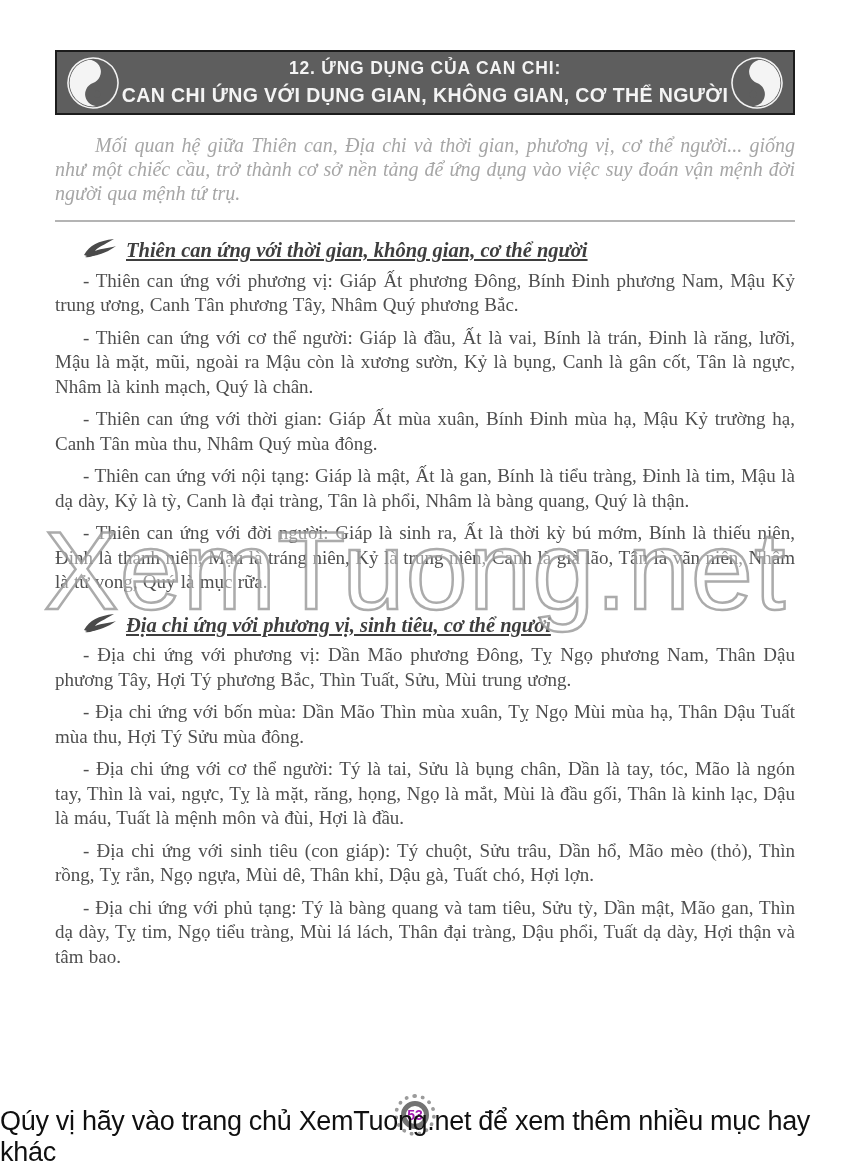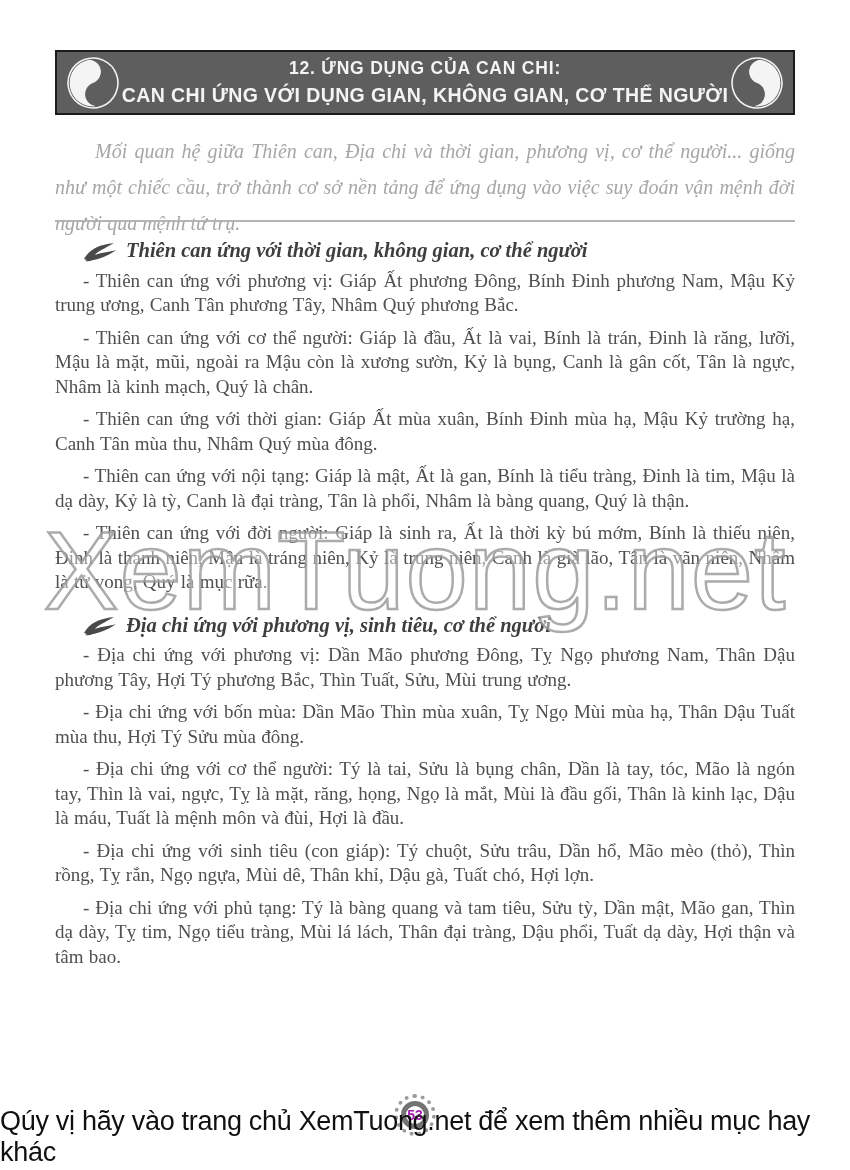--- a/index.html
+++ b/index.html
@@ -38,49 +38,50 @@
   .banner-title-1 { font-size: 17.5px; letter-spacing: 0.8px; }
   .banner-title-2 { font-size: 19.5px; letter-spacing: 0.4px; margin-top: 3px; }
 
   
   .intro {
     position: absolute;
     left: 55px; top: 133px;
     width: 740px;
     font-style: italic;
     font-size: 20px;
-    line-height: 36px;
+    line-height: 24px;
     color: #a6a6a6;
     text-indent: 40px;
     text-align: justify;
   }
   .divider {
     position: absolute;
     left: 55px; top: 220px;
     width: 740px; height: 2px;
     background: #b4b4b4;
   }
 
   
   .content {
     position: absolute;
     left: 55px; top: 238px;
     width: 740px;
     color: #4f4f4f;
   }
   .section-heading {
     display: flex;
-    align-items: flex-end;
+    align-items: flex-start;
     gap: 9px;
     margin: 18px 0 6px 28px;
     font-weight: 700;
     font-style: italic;
     font-size: 20.5px;
     color: #3e3e3e;
     line-height: 24.5px;
+    text-decoration: underline;
   }
   .section-heading:first-child { margin-top: 0; }
   .orn { width: 34px; height: 21px; flex: 0 0 auto; }
   .orn svg { width: 100%; height: 100%; }
   .body-para {
     font-size: 19px;
     line-height: 24.5px;
     text-align: justify;
     text-indent: 28px;
     margin-bottom: 8px;

